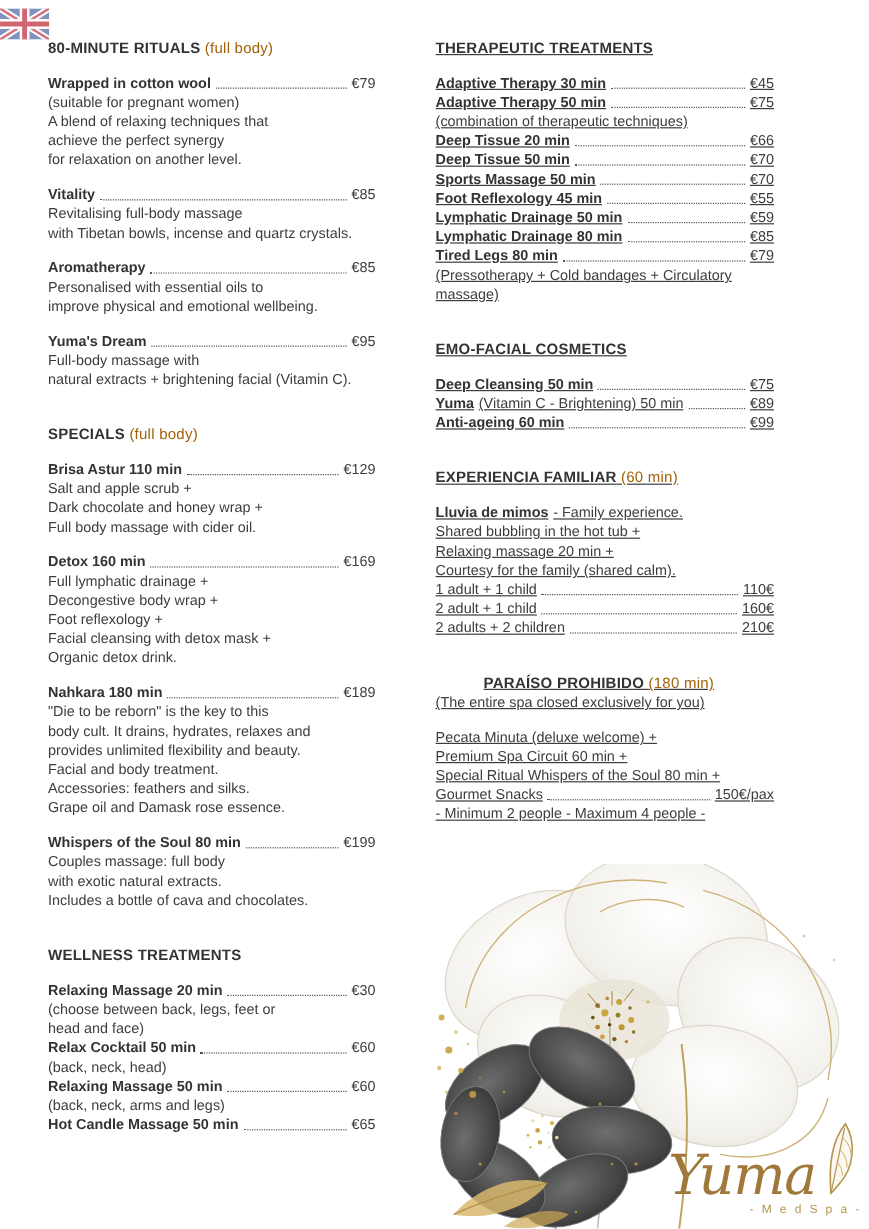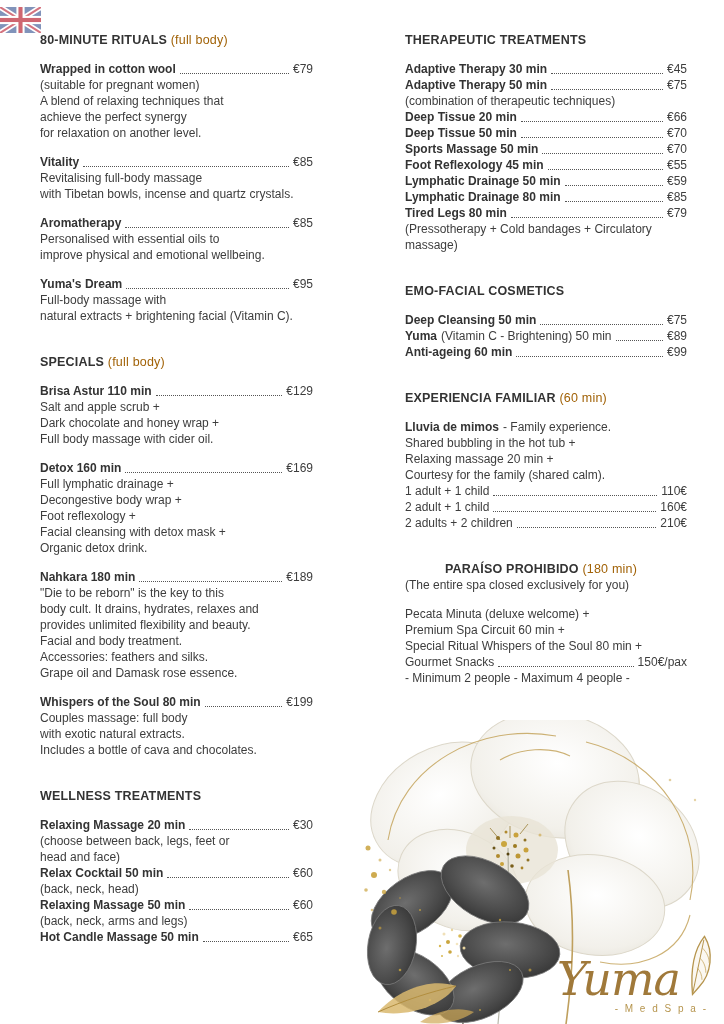--- a/index.html
+++ b/index.html
@@ -1,37 +1,37 @@
 <!DOCTYPE html>
 <html><head>
 <meta charset="utf-8">
 <style>
   html,body{margin:0;padding:0;background:#ffffff;}
   body{width:724px;height:1024px;position:relative;overflow:hidden;
        font-family:"Liberation Sans",sans-serif;color:#3d3d3d;}
   .col{position:absolute;top:32px;z-index:2;}
   #col-left{left:40px;width:273px;}
-  #col-right{left:405px;width:282px;}
+  #col-right{left:363px;width:282px;text-decoration:underline;}
   .section{margin-bottom:30px;}
   .sec-title{font-size:12.5px;font-weight:bold;color:#2d2d2d;margin-bottom:13px;line-height:16px;letter-spacing:.2px;}
   .sec-title .sfx{font-weight:normal;color:#a16207;}
   .sec-tight .sec-title{margin-bottom:0;margin-left:40px;}
   .row{display:flex;align-items:baseline;font-size:12px;line-height:16px;}
   .row.gap{margin-top:13px;align-items:flex-end;}
   .b{font-weight:bold;white-space:nowrap;color:#333;}
   .b + .t{margin-left:4px;text-align:right;}
   .t{white-space:nowrap;}
   .dots{flex:1 1 8px;min-width:8px;border-bottom:1.7px dotted #555;margin:0 4px 3px 4px;align-self:flex-end;}
   .p{white-space:nowrap;}
   .flag{position:absolute;top:7px;left:0;z-index:3;}
   .flower{position:absolute;right:0;bottom:0;z-index:1;}
   .logo{position:absolute;right:6px;bottom:10px;z-index:4;display:flex;flex-direction:column;align-items:flex-end;}
   .logo-row{display:flex;align-items:flex-end;}
   .logo-script{font-family:"DejaVu Serif",serif;font-style:italic;font-size:46px;line-height:.9;color:#a0793a;letter-spacing:-1px;}
-  .logo-sub{font-size:10px;color:#b6954e;margin-top:3px;margin-right:10px;letter-spacing:2px;}
+  .logo-sub{font-size:10px;color:#b6954e;margin-top:3px;margin-right:0;letter-spacing:2px;}
   .feather{margin-left:-6px;margin-bottom:2px;transform:rotate(10deg);}
 </style>
 </head>
 <body>
 
 <svg class="flag" width="41" height="26" viewBox="0 0 60 38">
   <rect width="60" height="38" fill="#8193ba"></rect>
   <path d="M0,0 L60,38 M60,0 L0,38" stroke="#ffffff" stroke-width="8"></path>
   <path d="M0,0 L60,38 M60,0 L0,38" stroke="#d4737f" stroke-width="3"></path>
   <rect x="24" width="12" height="38" fill="#ffffff"></rect>

